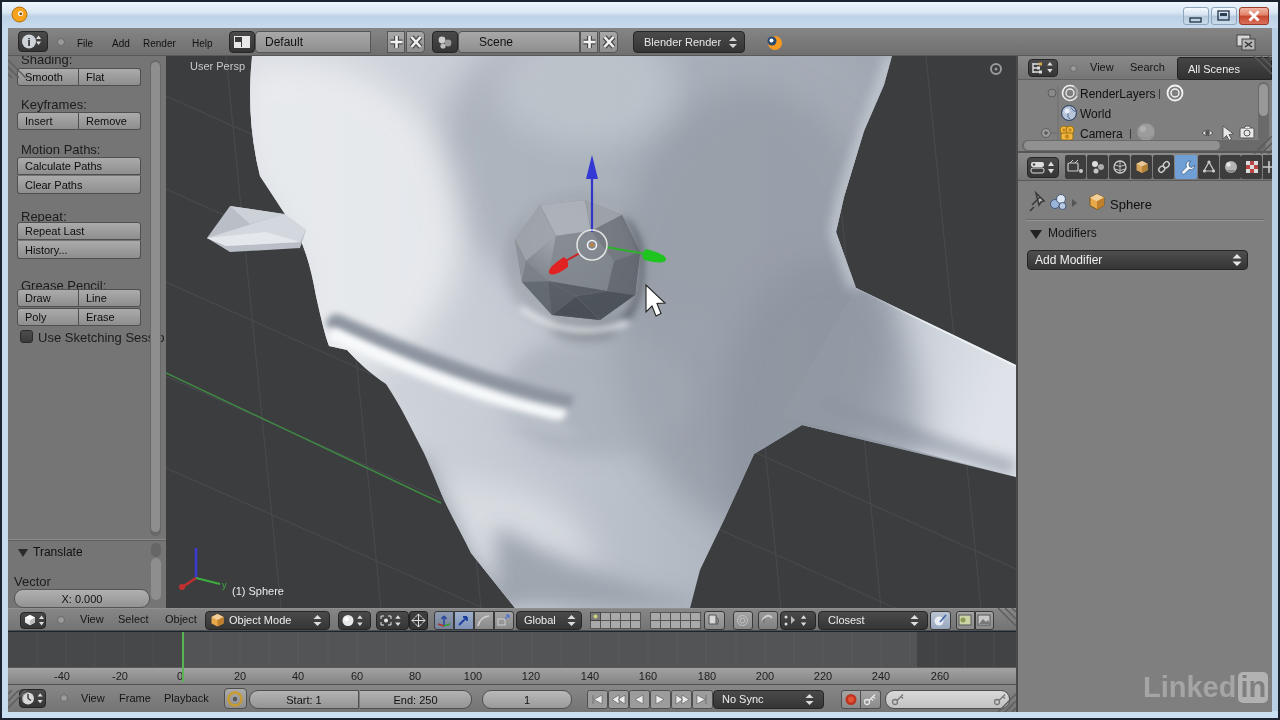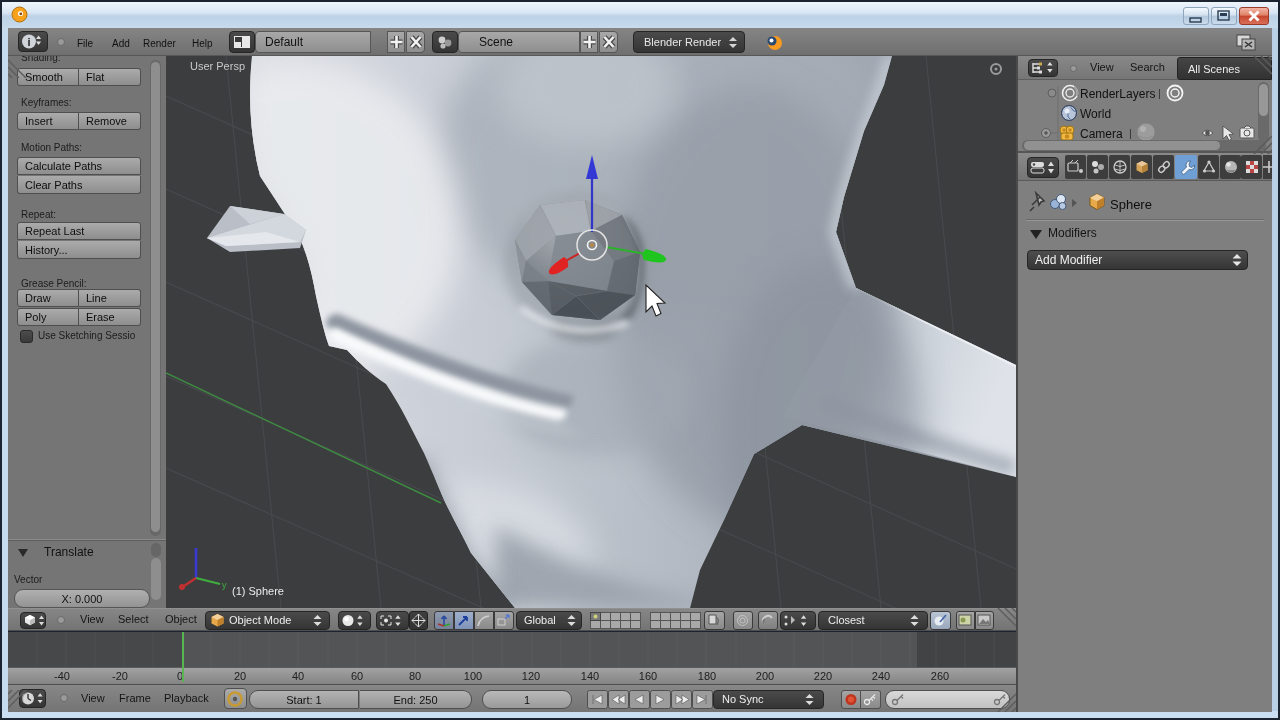--- a/index.html
+++ b/index.html
@@ -17,21 +17,21 @@
   background:linear-gradient(#f4f9fd,#d4e2ef 45%,#b4c9dd 50%,#cadcec);}
 #closebtn{background:linear-gradient(#f2b5a6,#e08267 45%,#c6452c 50%,#d8705a);border:1px solid #9a3a28;}
 
 #menubar{left:8px;top:28px;width:1264px;height:28px;
   background:linear-gradient(#858585,#6f6f6f);border-bottom:1px solid #585858;}
 .mtxt{position:absolute;top:38px;font-size:10px;color:#111;}
 .dk{background:linear-gradient(#4a4a4a,#353535);border:1px solid #262626;border-radius:4px;color:#e8e8e8;}
 .lt{background:linear-gradient(#a8a8a8,#8f8f8f);border:1px solid #565656;border-radius:4px;color:#111;}
 
 #shelf{left:8px;top:56px;width:158px;height:552px;background:#757575;}
-.slabel{position:absolute;left:13px;font-size:10px;color:#1c1c1c;}
+.slabel{position:absolute;left:13px;font-size:13px;color:#1c1c1c;}
 .sbtn{position:absolute;background:linear-gradient(#ababab,#8e8e8e);border:1px solid #4f4f4f;
   font-size:11px;color:#0d0d0d;display:flex;align-items:center;padding-left:7px;}
 #shelfscroll{left:150px;top:60px;width:11px;height:476px;background:#686868;border-radius:6px;}
 #shelfthumb{left:151px;top:62px;width:9px;height:470px;background:#8e8e8e;border-radius:5px;}
 
 #vphead{left:8px;top:608px;width:1008px;height:23px;background:linear-gradient(#868686,#747474);border-top:1px solid #909090;border-bottom:1px solid #4e4e4e;}
 
 #tl-scrub{left:8px;top:632px;width:1008px;height:35px;background:#535456;}
 #tl-pre{left:8px;top:632px;width:175px;height:35px;background:#47484a;}
 #tl-post{left:917px;top:632px;width:99px;height:35px;background:#424344;}
@@ -306,21 +306,21 @@
     <div class="sbtn" style="left:71px;top:233px;width:62px;height:18px;border-radius:0 3px 3px 0;border-left:none;">Line</div>
     <div class="sbtn" style="left:9px;top:252px;width:62px;height:18px;border-radius:3px 0 0 3px;">Poly</div>
     <div class="sbtn" style="left:71px;top:252px;width:62px;height:18px;border-radius:0 3px 3px 0;border-left:none;">Erase</div>
     <div class="abs" style="left:12px;top:274px;width:13px;height:13px;background:linear-gradient(#4c4c4c,#3a3a3a);border:1px solid #2a2a2a;border-radius:3px;"></div>
     <div class="slabel" style="left:30px;top:274px">Use Sketching Sessio</div>
     <div class="abs" style="left:0;top:483px;width:158px;height:1px;background:#8b8b8b;"></div>
     <div class="abs" style="left:0;top:484px;width:158px;height:1px;background:#5f5f5f;"></div>
     <svg class="abs" style="left:10px;top:492px" width="10" height="10">
         <path d="M0 1 h10 l-5 8 z" fill="#2a2a2a"></path>
       </svg>
-    <div class="abs" style="left:25px;top:489px;font-size:12px;color:#111;margin-left:11px;">Translate</div>
+    <div class="abs" style="left:25px;top:489px;font-size:12px;color:#111;">Translate</div>
     <div class="slabel" style="left:6px;top:518px">Vector</div>
     <div class="abs" style="left:6px;top:533px;width:136px;height:19px;background:linear-gradient(#b0b0b0,#939393);border:1px solid #555;border-radius:9px;font-size:11px;color:#111;text-align:center;padding-top:3px;">X: 0.000</div>
   </div>
   <div id="shelfscroll" class="abs"></div>
   <div id="shelfthumb" class="abs"></div>
   <div class="abs" style="left:151px;top:543px;width:10px;height:14px;background:#666;border-radius:5px;"></div>
   <div class="abs" style="left:151px;top:558px;width:10px;height:42px;background:#8e8e8e;border-radius:5px;"></div>
 
   <div id="vphead" class="abs">
     <div class="abs dk" style="left:12px;top:3px;width:26px;height:17px"></div>
@@ -767,13 +767,14 @@
   <svg class="abs" style="left:994px;top:690px" width="22" height="22">
       <path d="M4 22 L22 4 M11 22 L22 11 M18 22 L22 18" stroke="#5e5e5e" stroke-width="1.5" fill="none"></path>
     </svg>
   <svg class="abs" style="left:1250px;top:56px" width="22" height="22">
       <path d="M4 0 L22 18 M11 0 L22 11 M18 0 L22 4" stroke="#5a5a5a" stroke-width="1.5" fill="none"></path>
     </svg>
   <svg class="abs" style="left:1250px;top:132px" width="22" height="22">
       <path d="M4 22 L22 4 M11 22 L22 11 M18 22 L22 18" stroke="#5a5a5a" stroke-width="1.5" fill="none"></path>
     </svg>
 
+  <div id="linkedin" class="abs">Linked<span class="box">in</span></div>
 </div>
 
 </body></html>

